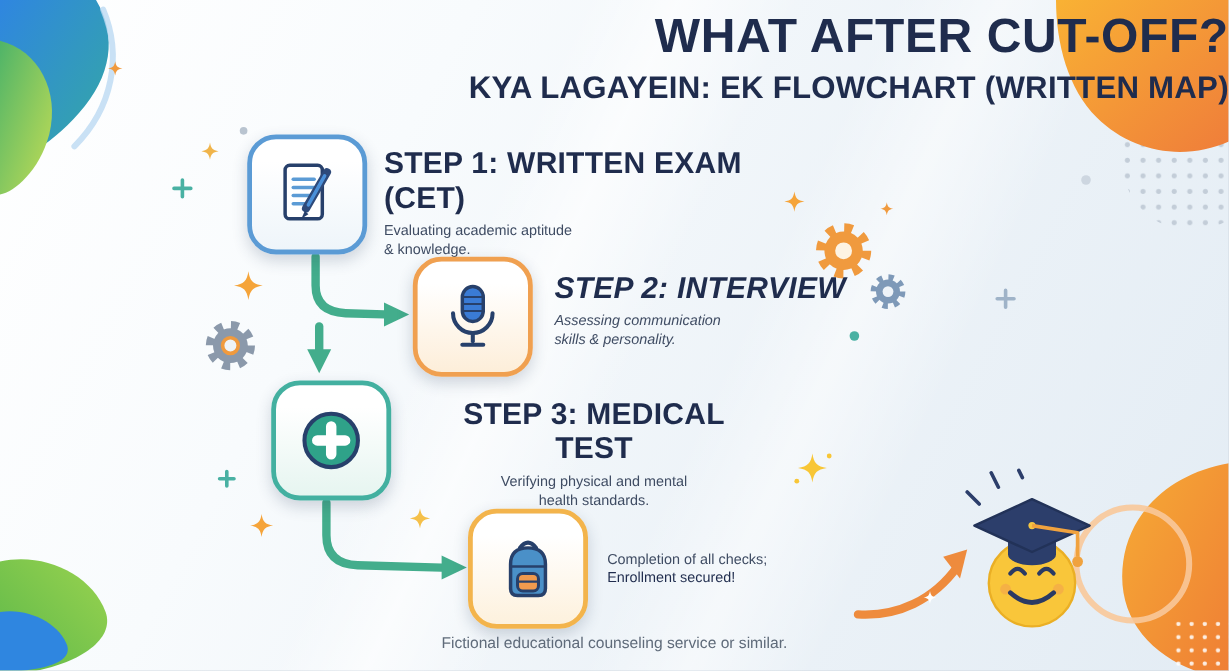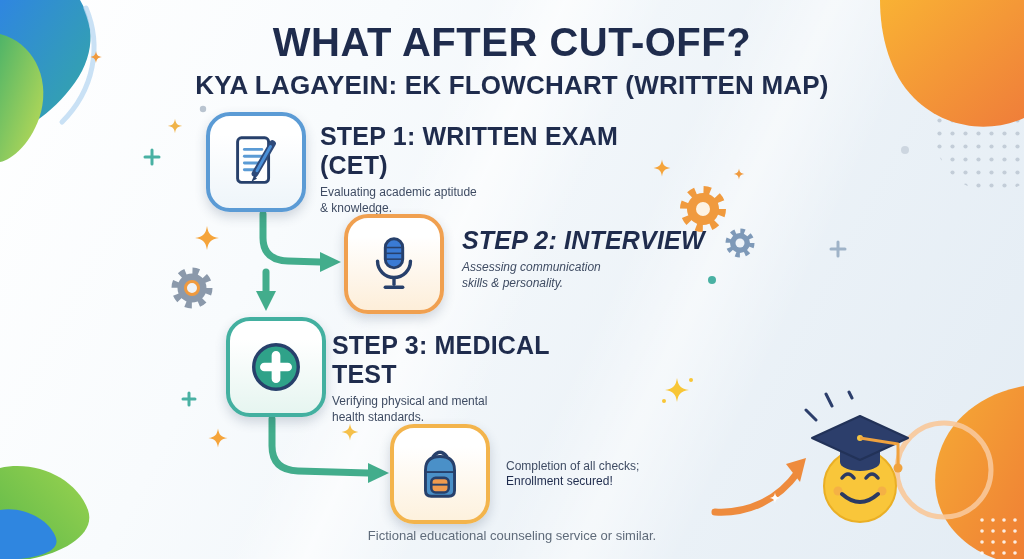--- a/index.html
+++ b/index.html
@@ -13,21 +13,21 @@
   .canvas::before{
     content:""; position:absolute; inset:0; z-index:0;
     background:linear-gradient(115deg,
       transparent 38%, rgba(255,255,255,.65) 44%, transparent 52%,
       transparent 58%, rgba(255,255,255,.5) 65%, transparent 73%);
   }
   svg.layer{ position:absolute; inset:0; width:1024px; height:559px; pointer-events:none; }
   svg.decor{ z-index:1; }
   svg.arrows{ z-index:2; }
 
-  .header{ position:absolute; top:20px; left:0; right:0; text-align:center; z-index:3; color:#1f2c4d; }
+  .header{ position:absolute; top:8px; left:0; right:0; text-align:right; z-index:3; color:#1f2c4d; }
   .title{ font-size:40px; font-weight:800; letter-spacing:.5px; }
   .subtitle{ font-size:26px; font-weight:800; margin-top:5px; letter-spacing:.2px; }
 
   .iconbox{
     position:absolute; z-index:3; width:100px; height:100px; border-radius:24px;
     background:linear-gradient(180deg,#ffffff 20%,#eef5fa);
     box-shadow:0 5px 12px rgba(40,60,90,.20);
     display:flex; align-items:center; justify-content:center;
   }
   .iconbox.b1{ left:206px; top:112px; border:4px solid #5b9bd5; }
@@ -35,21 +35,21 @@
   .iconbox.b3{ left:226px; top:317px; border:4px solid #43b0a0; background:linear-gradient(180deg,#ffffff 20%,#e6f5f0); }
   .iconbox.b4{ left:390px; top:424px; border:4px solid #f3b44c; background:linear-gradient(180deg,#ffffff 20%,#fdf1dd); }
   .iconbox svg{ width:62px; height:62px; }
 
   .steptext{ position:absolute; z-index:3; color:#1f2c4d; }
   .steptext .t{ font-size:25px; font-weight:800; letter-spacing:.2px; }
   .steptext .d{ font-size:12px; color:#3f4c63; margin-top:5px; line-height:1.3; white-space:pre-line; }
   .steptext .d .emph{ display:block; font-weight:400; color:#1f2c4d; }
   .st1{ left:320px; top:122px; width:300px; }
   .st2{ left:462px; top:226px; width:260px;font-style:italic; }
-  .st3{ left:332px; top:331px; width:270px; }
+  .st3{ left:360px; top:331px; width:270px;text-align:center; }
   .st4{ left:506px; top:438px; width:300px; }
 
   .smiley{ position:absolute; left:794px; top:390px; width:132px; height:142px; z-index:3; }
 
   .footer{
     position:absolute; left:0; right:0; bottom:16px; z-index:3;
     text-align:center; font-size:13px; color:#5f6b7a;
   }
 </style>
 </head>

